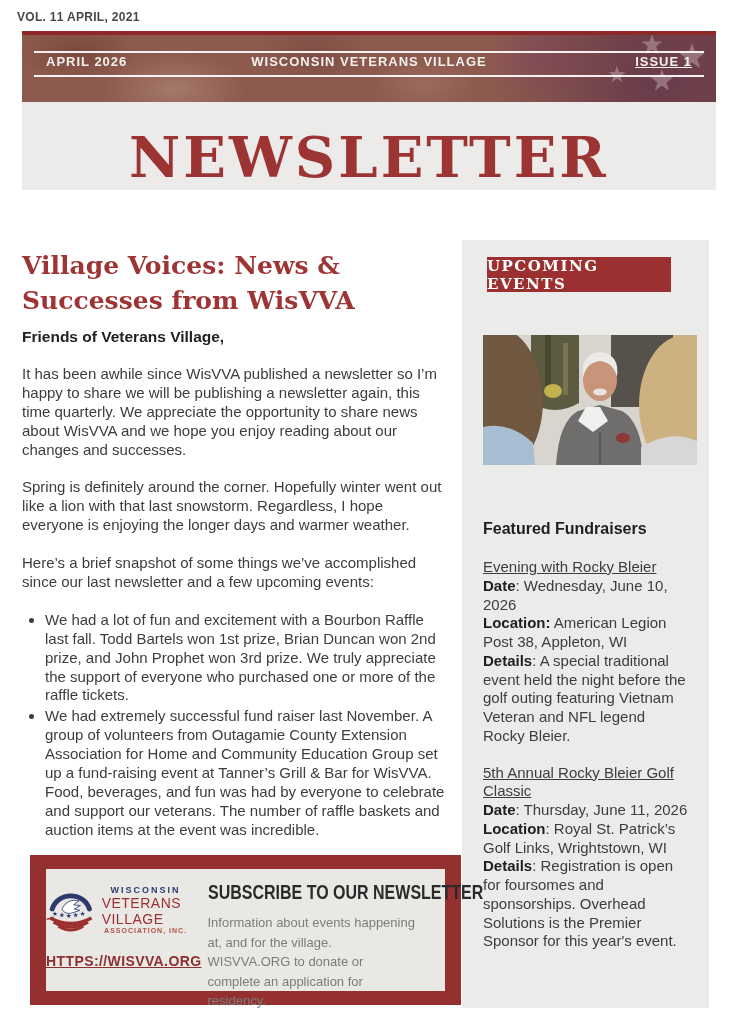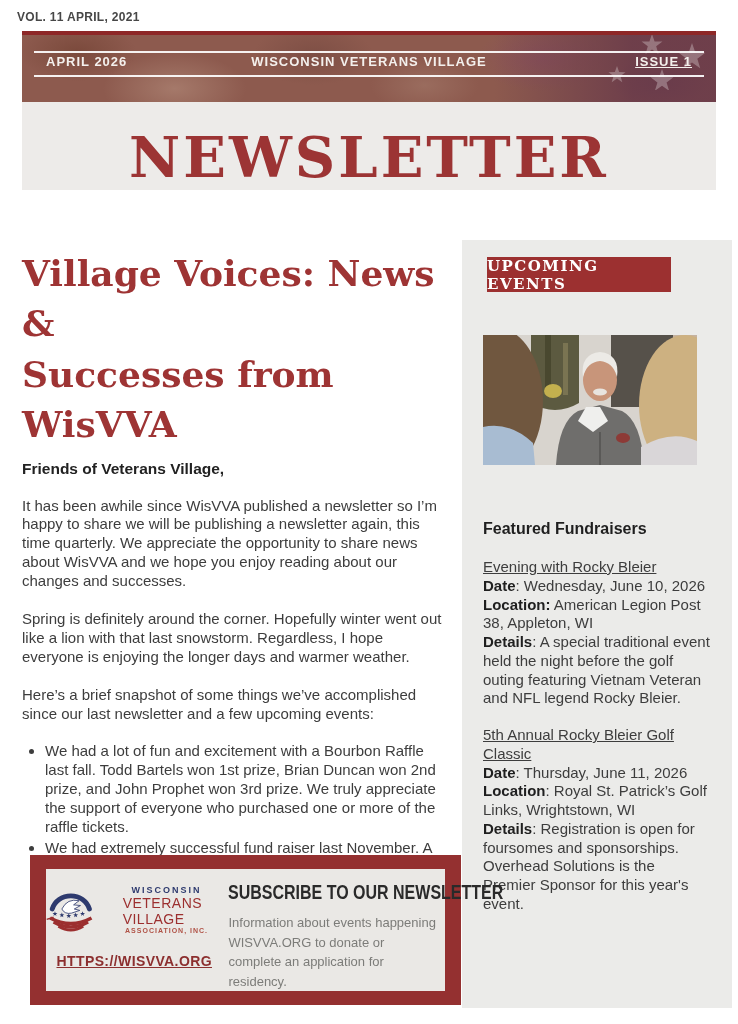--- a/index.html
+++ b/index.html
@@ -43,46 +43,46 @@
   .flag-starfield{position:absolute;left:59%;top:-6px;bottom:-6px;width:35%;
                   background:linear-gradient(100deg,#6b4050,#554052);transform:skewX(-10deg);}
   .flag-starfield svg{width:100%;height:100%;}
   .mast-address{position:absolute;left:0;right:0;top:14px;text-align:center;
                 color:#fff;font-size:15.5px;font-weight:600;letter-spacing:.3px;
                 text-decoration:underline;cursor:pointer;}
 
   
   .article{position:absolute;left:22px;top:240px;width:424px;}
   .article h1{margin:8px 0 10px 0;font-family:"DejaVu Serif","Liberation Serif",serif;
-              font-weight:700;font-size:36px;line-height:1.4;color:#9e3434;}
+              font-weight:700;font-size:25px;line-height:1.4;color:#9e3434;}
   .salutation{font-weight:700;font-size:15.5px;color:#222;margin:0 0 19px 0;}
   .article p{margin:0 0 19px 0;font-size:15px;line-height:1.26;}
   .article ul{margin:0;padding-left:23px;font-size:15px;line-height:1.26;}
   .article li{margin-bottom:2px;}
 
   
-  .sidebar{position:absolute;left:462px;top:240px;width:270px;height:768px;
+  .sidebar{position:absolute;left:462px;top:240px;width:247px;height:768px;
            background:#ebebe9;box-sizing:border-box;padding-top:17px;}
   .events-banner{width:184px;height:35px;margin-left:25px;background:#9c3030;color:#fff;
                  display:flex;align-items:center;justify-content:center;
                  font-family:"DejaVu Serif","Liberation Serif",serif;font-weight:700;
                  font-size:15px;letter-spacing:1.5px;}
   .sidebar-photo{display:block;margin:43px 0 0 21px;width:214px;height:130px;}
   .fundraisers-heading{margin:55px 21px 0 21px;font-size:16px;font-weight:700;color:#1f1f1f;}
   .events{margin:20px 21px 0 21px;font-size:15px;line-height:1.25;color:#3d3d3d;}
   .event-title{text-decoration:underline;color:#3d3d3d;}
   .event + .event{margin-top:18px;}
   .event b{color:#1f1f1f;}
 
   
   .subscribe{position:absolute;left:30px;top:855px;width:431px;height:150px;
              background:#943030;box-sizing:border-box;padding:14px 16px;}
   .subscribe-inner{background:#eae8e5;width:100%;height:100%;display:flex;}
   .sub-left{width:206px;display:flex;flex-direction:column;align-items:center;padding-top:9px;}
-  .logo-row{display:flex;align-items:center;gap:21px;}
+  .logo-row{display:flex;align-items:center;}
   .logo-text{margin-left:-6px;display:flex;flex-direction:column;align-items:center;}
   .logo-l1{color:#2e3a6e;font-size:9px;font-weight:700;letter-spacing:2px;}
   .logo-l2{color:#9c2f2f;font-size:14px;font-weight:400;letter-spacing:.5px;margin-left:12px;}
   .logo-l3{color:#b05246;font-size:7px;font-weight:700;letter-spacing:1px;}
   .sub-url{margin-top:13px;color:#8c2f2f;font-weight:700;font-size:14px;
            text-decoration:underline;letter-spacing:.4px;cursor:pointer;}
   .sub-right{flex:1;padding:12px 8px 0 6px;}
   .sub-heading{display:inline-block;transform:scaleX(.8);transform-origin:left;
                white-space:nowrap;font-size:20px;font-weight:800;color:#2a2a2a;letter-spacing:0;}
   .sub-desc{margin-top:9px;font-size:13px;line-height:1.5;color:#7c7c79;}
@@ -208,20 +208,21 @@
             <span class="logo-l2">VETERANS VILLAGE</span>
             <span class="logo-l3">ASSOCIATION, INC.</span>
           </div>
         </div>
         <a class="sub-url">HTTPS://WISVVA.ORG</a>
       </div>
       <div class="sub-right">
         <span class="sub-heading">SUBSCRIBE TO OUR NEWSLETTER</span>
         <div class="sub-desc">
           <div>Information about events happening</div>
+          <div>at, and for the village.</div>
           <div>WISVVA.ORG to donate or</div>
           <div>complete an application for</div>
           <div>residency.</div>
         </div>
       </div>
     </div>
   </div>
 
 </div>
 

